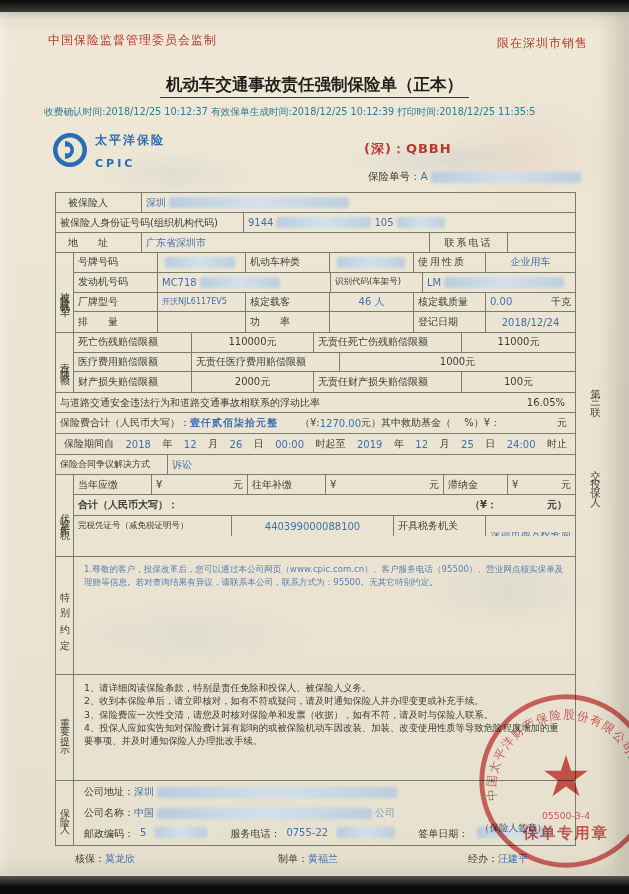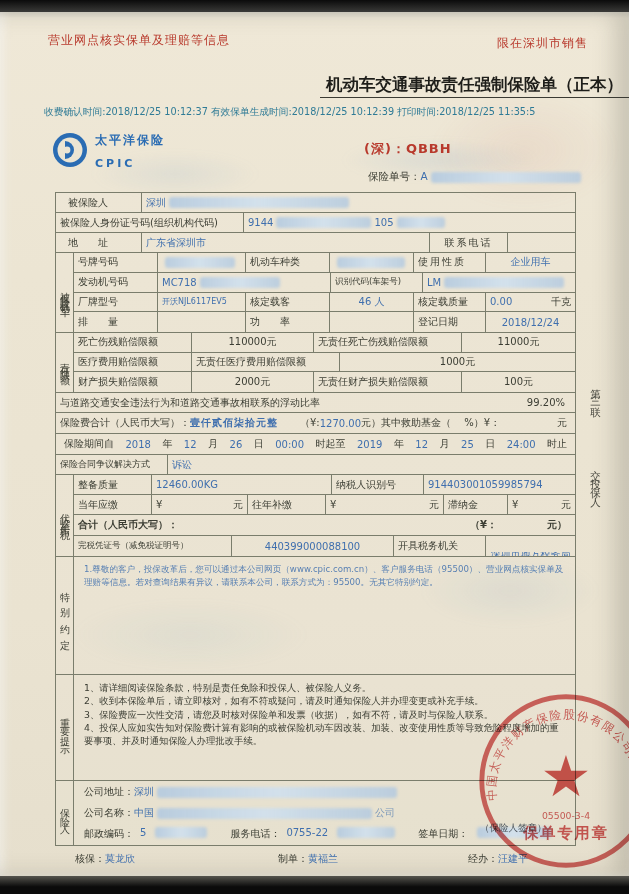--- a/index.html
+++ b/index.html
@@ -57,23 +57,23 @@
 <div class="page">
   <div class="band-top"></div>
   <div class="paper"></div>
 
   <div class="smudge" style="left:340px;top:140px;width:200px;height:40px;background:radial-gradient(rgba(120,160,200,.16),transparent 70%);"></div>
   <div class="smudge" style="left:90px;top:152px;width:170px;height:44px;background:radial-gradient(rgba(120,160,200,.12),transparent 70%);"></div>
   <div class="smudge" style="left:420px;top:556px;width:180px;height:70px;background:radial-gradient(rgba(120,150,190,.12),transparent 70%);"></div>
   <div class="smudge" style="left:70px;top:600px;width:240px;height:70px;background:radial-gradient(rgba(130,160,190,.10),transparent 70%);"></div>
   <div class="smudge" style="left:430px;top:90px;width:190px;height:120px;background:radial-gradient(rgba(200,120,110,.10),transparent 70%);"></div>
 
-  <div class="abs red" style="left:48px;top:32px;font-size:12px;letter-spacing:1px;">营业网点核实保单及理赔等信息</div>
+  <div class="abs red" style="left:48px;top:32px;font-size:12px;letter-spacing:1px;">中国保险监督管理委员会监制</div>
   <div class="abs red" style="left:497px;top:35px;font-size:12px;letter-spacing:1px;">限在深圳市销售</div>
-  <div class="abs" style="left:0;top:74px;width:629px;text-align:right;">
+  <div class="abs" style="left:0;top:74px;width:629px;text-align:center;">
     <span style="font-size:16.5px;font-weight:bold;color:#1e1e1a;border-bottom:1.2px solid #3a3a33;padding:0 6px 3px;">机动车交通事故责任强制保险单（正本）</span>
   </div>
   <div class="abs teal" style="left:44px;top:106px;width:600px;font-size:9.7px;white-space:nowrap;">收费确认时间:2018/12/25 10:12:37   有效保单生成时间:2018/12/25 10:12:39   打印时间:2018/12/25 11:35:5</div>
 
   <div class="abs" style="left:52px;top:132px;display:flex;align-items:flex-start;gap:7px;">
     <svg width="36" height="36" viewBox="0 0 36 36">
       <circle cx="18" cy="18" r="17" fill="#2a6cb3"></circle>
       <circle cx="18" cy="18" r="12.5" fill="#ece5d3"></circle>
       <path d="M13 9 a9 9 0 0 1 9 9 a9 9 0 0 1 -9 9 z" fill="#2a6cb3"></path>
       <circle cx="15" cy="18" r="3.4" fill="#ece5d3"></circle>
@@ -195,21 +195,21 @@
           <div class="td c" style="width:122px;">2000元</div>
           <div class="td" style="width:148px;">无责任财产损失赔偿限额</div>
           <div class="td c" style="flex:1;">100元</div>
         </div>
       </div>
     </div>
 
     <div class="tr">
       <div class="td" style="flex:1;justify-content:space-between;padding-right:10px;">
         <span>与道路交通安全违法行为和道路交通事故相联系的浮动比率</span>
-        <span>99.20%</span>
+        <span>16.05%</span>
       </div>
     </div>
 
     <div class="tr" style="height:21px;">
       <div class="td" style="flex:1;padding-right:8px;">
         <span>保险费合计（人民币大写）：</span>
         <span class="blue" style="font-weight:bold;letter-spacing:1px;">壹仟贰佰柒拾元整</span>
         <span style="margin-left:22px;">（¥:</span>
           <span class="blue">1270.00</span>
           <span>元）其中救助基金（　 %）¥：</span>
@@ -245,30 +245,20 @@
           <span class="blue">诉讼</span>
         </div>
     </div>
 
     <div class="band" style="height:82px;">
       <div class="vcol">
           <span style="letter-spacing:4px;">代收车船税</span>
         </div>
       <div class="rows">
         <div class="tr">
-          <div class="td" style="width:78px;">整备质量</div>
-          <div class="td" style="width:180px;">
-              <span class="blue">12460.00KG</span>
-            </div>
-          <div class="td" style="width:92px;">纳税人识别号</div>
-          <div class="td" style="flex:1;">
-              <span class="blue">914403001059985794</span>
-            </div>
-        </div>
-        <div class="tr">
           <div class="td" style="width:78px;">当年应缴</div>
           <div class="td" style="width:96px;justify-content:space-between;">
               <span>¥</span>
               <span>元</span>
             </div>
           <div class="td" style="width:78px;">往年补缴</div>
           <div class="td" style="width:118px;justify-content:space-between;">
               <span>¥</span>
               <span>元</span>
             </div>

